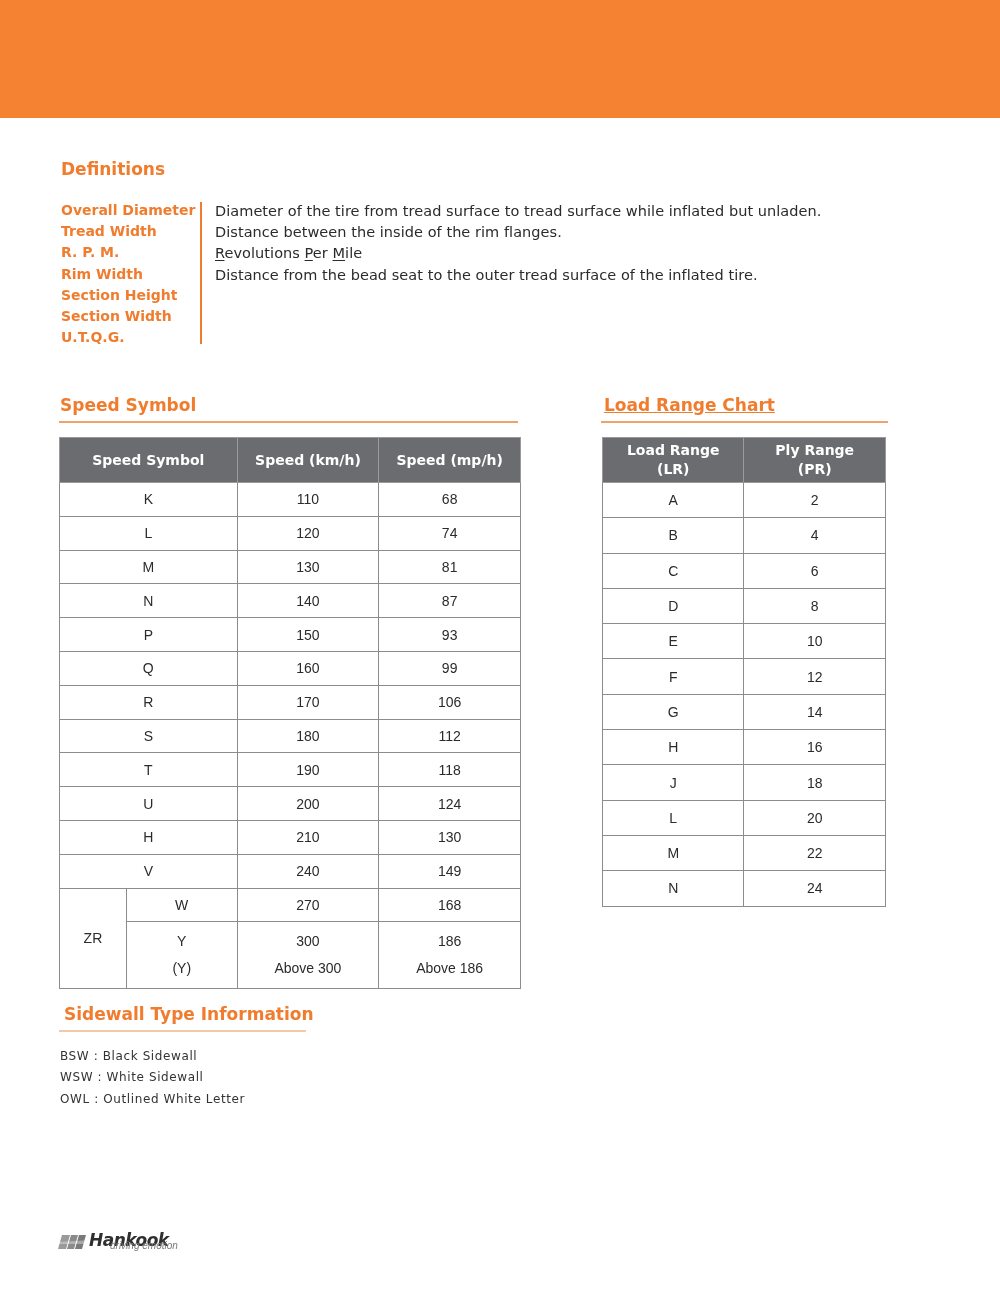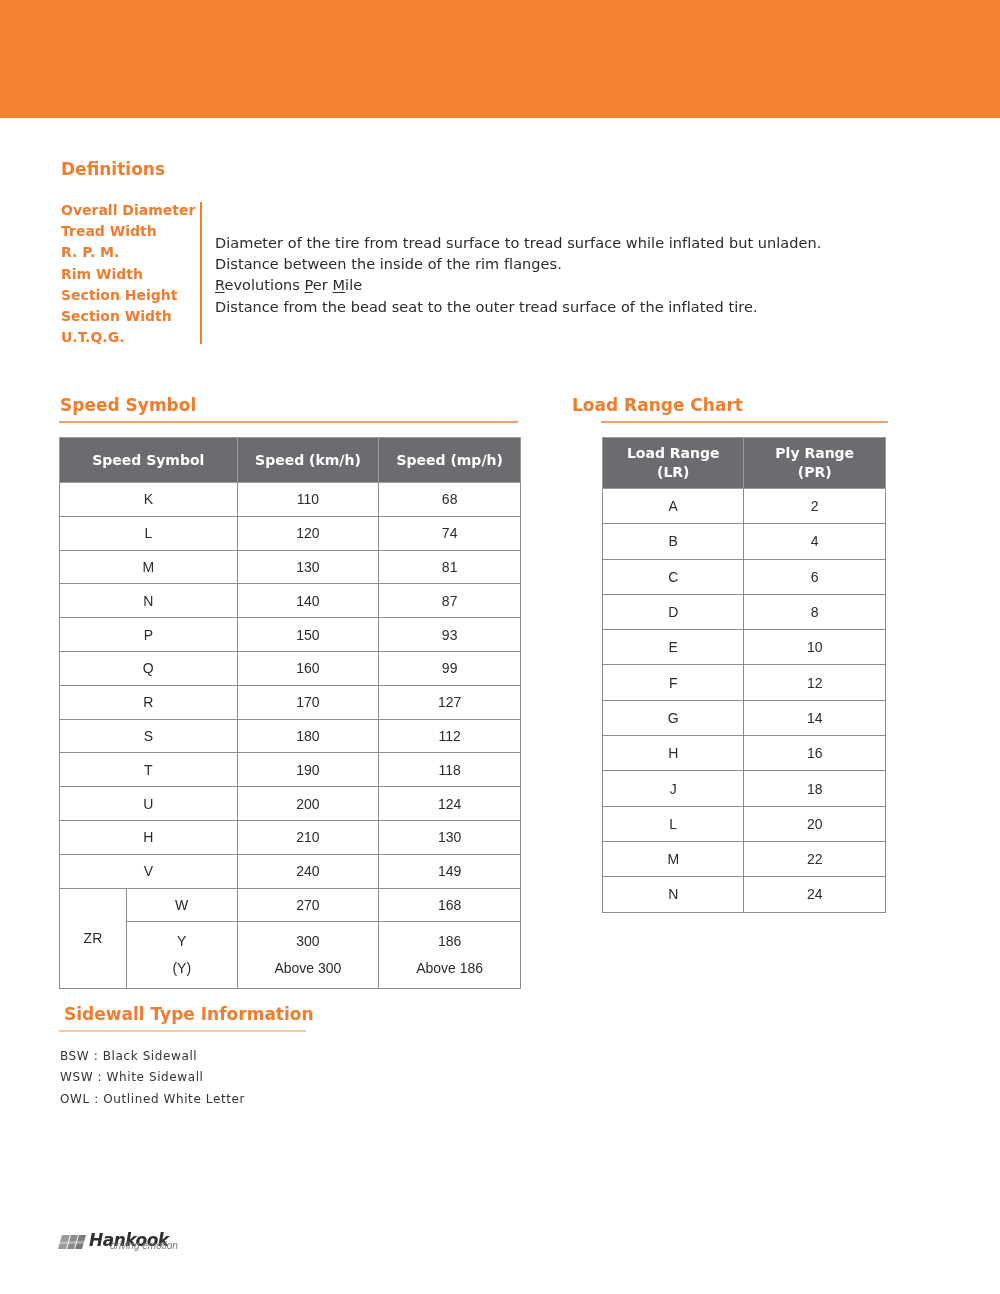--- a/index.html
+++ b/index.html
@@ -3,38 +3,38 @@
 <meta charset="utf-8">
 <style>
   * { box-sizing: border-box; margin: 0; padding: 0; }
   html, body { width: 1000px; height: 1294px; background: #ffffff; }
   body { position: relative; font-family: "DejaVu Sans", sans-serif; color: #2b2b2b; overflow: hidden; }
   .banner { position: absolute; left: 0; top: 0; width: 1000px; height: 118px; background: #f58232; }
   .def-title { position: absolute; left: 61px; top: 159px; font-size: 17px; font-weight: bold; color: #f07c2e; }
   .def-terms { position: absolute; left: 61px; top: 200px; width: 140px; }
   .def-term { font-size: 14px; font-weight: bold; color: #f07c2e; height: 21.2px; line-height: 21.2px; white-space: nowrap; }
   .def-divider { position: absolute; left: 200px; top: 202px; width: 2px; height: 142px; background: #f07c2e; }
-  .def-descs { position: absolute; left: 215px; top: 201px; margin-top: 32px; }
+  .def-descs { position: absolute; left: 215px; top: 201px; }
   .def-desc { font-size: 14.5px; color: #2b2b2b; height: 21.2px; line-height: 21.2px; white-space: nowrap; letter-spacing: 0.05px; }
   .u { text-decoration: underline; text-decoration-thickness: 1px; text-underline-offset: 2px; }
 
   .sec-title { position: absolute; font-size: 17px; font-weight: bold; color: #f07c2e; white-space: nowrap; }
   .sec-rule { position: absolute; height: 1.5px; background: #f0a26a; }
 
   table { border-collapse: collapse; position: absolute; }
   th { background: #6b6c6f; color: #ffffff; font-size: 14px; font-weight: bold; text-align: center; border: 1px solid #9a9a9a; }
   td { font-size: 14px; color: #2b2b2b; text-align: center; border: 1px solid #8c8c8c; font-family: "Liberation Sans", sans-serif; }
 
   #speed-table { left: 59px; top: 437px; width: 462px; }
   #speed-table th { height: 45px; }
   #speed-table td { height: 33.8px; }
   #speed-table td.ytall { height: 67px; vertical-align: middle; line-height: 27px; }
 
   #load-table { left: 602px; top: 437px; width: 284px; }
-  #load-table th { height: 51px; line-height: 19px; }
+  #load-table th { height: 45px; line-height: 19px; }
   #load-table td { height: 35.3px; }
 
   .side-list { position: absolute; left: 60px; top: 1046px; }
   .side-item { font-size: 12px; letter-spacing: 0.6px; color: #333333; height: 21.3px; line-height: 21.3px; white-space: nowrap; }
 
   .logo { position: absolute; left: 58px; top: 1233px; width: 160px; height: 32px; }
   .logo-text { position: absolute; left: 31px; top: -3px; font-size: 17px; font-weight: bold; font-style: italic; color: #2f2f2f; letter-spacing: -0.5px; font-family: "DejaVu Sans", sans-serif; }
   .logo-tag { position: absolute; left: 52px; top: 7px; font-size: 10px; font-style: italic; color: #7a7a7a; font-family: "Liberation Sans", sans-serif; white-space: nowrap; }
   .logo-mark { position: absolute; left: 0; top: 2px; width: 34px; height: 14px; }
 </style>
@@ -105,21 +105,21 @@
         <td>93</td>
       </tr>
     <tr>
         <td colspan="2">Q</td>
         <td>160</td>
         <td>99</td>
       </tr>
     <tr>
         <td colspan="2">R</td>
         <td>170</td>
-        <td>127</td>
+        <td>106</td>
       </tr>
     <tr>
         <td colspan="2">S</td>
         <td>180</td>
         <td>112</td>
       </tr>
     <tr>
         <td colspan="2">T</td>
         <td>190</td>
         <td>118</td>
@@ -155,21 +155,21 @@
           <div>Above 300</div>
         </td>
       <td class="ytall">
           <div>186</div>
           <div>Above 186</div>
         </td>
     </tr>
   </tbody>
 </table>
 
-<div class="sec-title" style="left:572px; top:395px;">Load Range Chart</div>
+<div class="sec-title" style="left:604px; top:395px;text-decoration:underline;">Load Range Chart</div>
 <div class="sec-rule" style="left:601px; top:421px; width:287px;"></div>
 
 <table id="load-table">
   <colgroup>
       <col style="width:142px">
       <col style="width:142px">
     </colgroup>
   <thead>
     <tr>
       <th>

